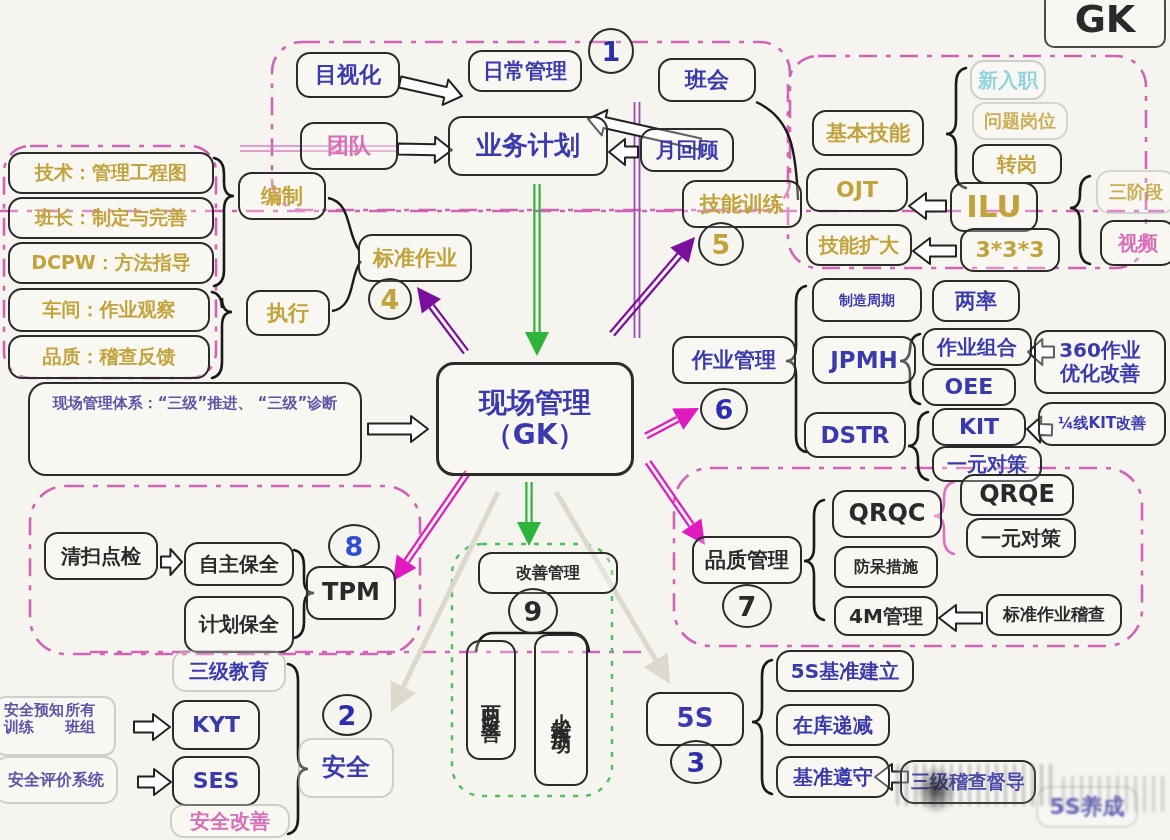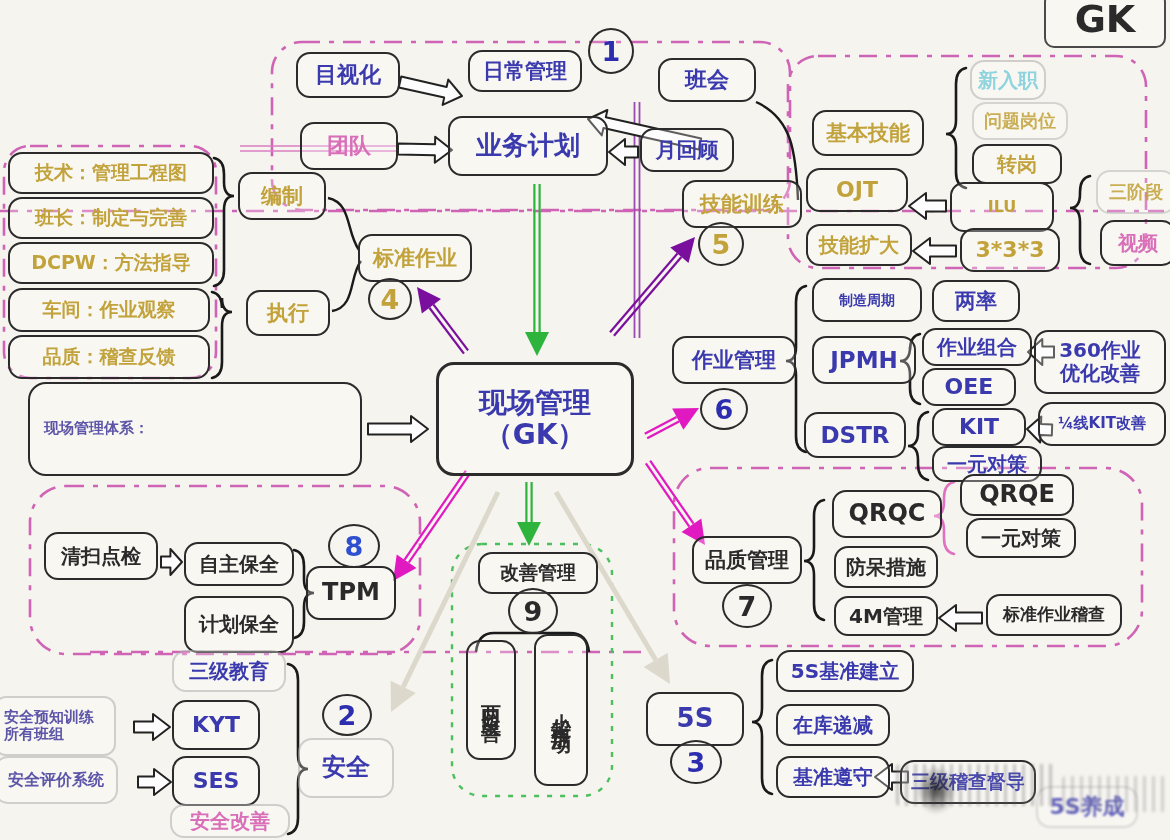--- a/index.html
+++ b/index.html
@@ -7,21 +7,21 @@
        font-family:"DejaVu Sans",sans-serif}
   svg.overlay{position:absolute;left:0;top:0;z-index:1}
   .node{position:absolute;z-index:3;display:flex;align-items:center;justify-content:center;
         border:2.5px solid #2b2b2b;border-radius:14px;font-weight:bold;text-align:center;
         background:rgba(255,255,255,.28);box-sizing:border-box;line-height:1.15}
   .num{position:absolute;z-index:4;display:flex;align-items:center;justify-content:center;
        border:2.5px solid #2b2b2b;border-radius:50%;font-weight:bold;font-size:27px;
        background:rgba(255,255,255,.15);box-sizing:border-box}
   .vert{writing-mode:vertical-rl;text-orientation:upright;letter-spacing:5px}
   .faint{border-color:rgba(140,140,140,.38);border-width:2px}
-  .noteL{flex-direction:column;align-items:flex-start;text-align:left;justify-content:center}
+  .noteL{align-items:flex-start;text-align:left;justify-content:center}
   .c-blue{color:#3a3aae}.c-yellow{color:#c2a23a}.c-pink{color:#d96fb8}
   .c-purple{color:#5c55a8}.c-cyan{color:#8fd3de}.c-dark{color:#2a2a2a}
   .smudge{position:absolute;z-index:5;pointer-events:none}
 </style>
 </head>
 <body>
 
 <svg class="overlay" id="conn" width="1170" height="840" viewBox="0 0 1170 840">
 
   <path d="M0,211 H1164" stroke="#cf63b5" stroke-width="2.6" stroke-dasharray="18 9 5 9" fill="none"></path>
@@ -148,20 +148,21 @@
   </div>
 <div class="node c-yellow" style="left:358px;top:234px;width:114px;height:48px;font-size:21px">
     <span>标准作业</span>
   </div>
 <div class="num" style="left:368px;top:278px;width:44px;height:42px;color:#c2a23a">
     <span>4</span>
   </div>
 
 <div class="node noteL c-purple" style="left:28px;top:382px;width:334px;height:94px;font-size:15px;border-radius:18px;padding:8px 14px;line-height:1.55">
   <span>现场管理体系：</span>
+  <span>“三级”推进、 “三级”诊断</span>
 </div>
 
 <div class="node c-yellow" style="left:682px;top:180px;width:120px;height:48px;font-size:21px">
     <span>技能训练</span>
   </div>
 <div class="num" style="left:698px;top:222px;width:46px;height:44px;color:#c2a23a">
     <span>5</span>
   </div>
 <div class="node c-yellow" style="left:812px;top:110px;width:112px;height:46px;font-size:21px">
     <span>基本技能</span>
@@ -171,21 +172,21 @@
   </div>
 <div class="node c-yellow faint" style="left:972px;top:102px;width:96px;height:38px;font-size:18px;opacity:.85">
     <span>问题岗位</span>
   </div>
 <div class="node c-yellow" style="left:972px;top:144px;width:90px;height:40px;font-size:20px">
     <span>转岗</span>
   </div>
 <div class="node c-yellow" style="left:806px;top:168px;width:102px;height:44px;font-size:22px">
     <span>OJT</span>
   </div>
-<div class="node c-yellow" style="left:950px;top:182px;width:104px;height:50px;font-size:16px">
+<div class="node c-yellow" style="left:950px;top:182px;width:88px;height:50px;font-size:31px">
     <span>ILU</span>
   </div>
 <div class="node c-yellow faint" style="left:1096px;top:170px;width:80px;height:44px;font-size:18px;opacity:.85">
     <span>三阶段</span>
   </div>
 <div class="node c-pink" style="left:1100px;top:220px;width:76px;height:46px;font-size:20px">
     <span>视频</span>
   </div>
 <div class="node c-yellow" style="left:806px;top:224px;width:106px;height:42px;font-size:20px">
     <span>技能扩大</span>
@@ -240,21 +241,21 @@
   </div>
 <div class="node c-dark" style="left:832px;top:490px;width:110px;height:48px;font-size:24px">
     <span>QRQC</span>
   </div>
 <div class="node c-dark" style="left:960px;top:474px;width:114px;height:42px;font-size:24px">
     <span>QRQE</span>
   </div>
 <div class="node c-dark" style="left:966px;top:518px;width:110px;height:40px;font-size:20px">
     <span>一元对策</span>
   </div>
-<div class="node c-dark" style="left:834px;top:546px;width:104px;height:42px;font-size:20px">
+<div class="node c-dark" style="left:834px;top:546px;width:104px;height:42px;font-size:16px">
     <span>防呆措施</span>
   </div>
 <div class="node c-dark" style="left:834px;top:596px;width:104px;height:40px;font-size:20px">
     <span>4M管理</span>
   </div>
 <div class="node c-dark" style="left:986px;top:594px;width:136px;height:42px;font-size:17px">
     <span>标准作业稽查</span>
   </div>
 
 <div class="node c-dark" style="left:44px;top:532px;width:114px;height:48px;font-size:20px">
@@ -266,21 +267,21 @@
 <div class="node c-dark" style="left:184px;top:596px;width:110px;height:57px;font-size:20px">
     <span>计划保全</span>
   </div>
 <div class="node c-dark" style="left:306px;top:566px;width:90px;height:54px;font-size:24px">
     <span>TPM</span>
   </div>
 <div class="num" style="left:328px;top:524px;width:52px;height:44px;color:#2d4fd0">
     <span>8</span>
   </div>
 
-<div class="node c-dark" style="left:478px;top:552px;width:120px;height:42px;font-size:19px">
+<div class="node c-dark" style="left:478px;top:552px;width:140px;height:42px;font-size:16px">
     <span>改善管理</span>
   </div>
 <div class="num" style="left:508px;top:588px;width:50px;height:46px;color:#2a2a2a">
     <span>9</span>
   </div>
 <div class="node c-dark vert" style="left:466px;top:640px;width:50px;height:120px;font-size:20px">
     <span>两日改善</span>
   </div>
 <div class="node c-dark vert" style="left:534px;top:634px;width:54px;height:152px;font-size:20px">
     <span>小超市活动</span>

